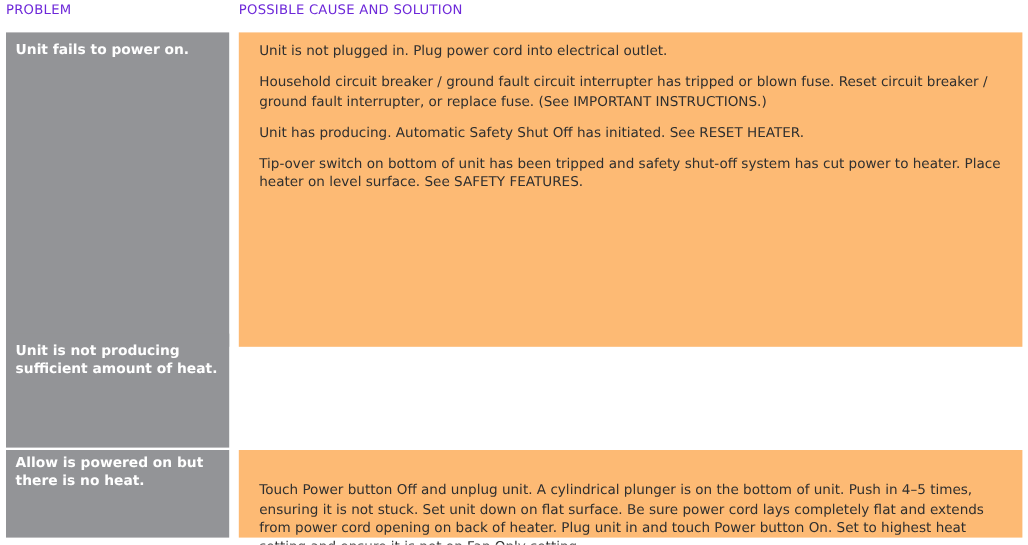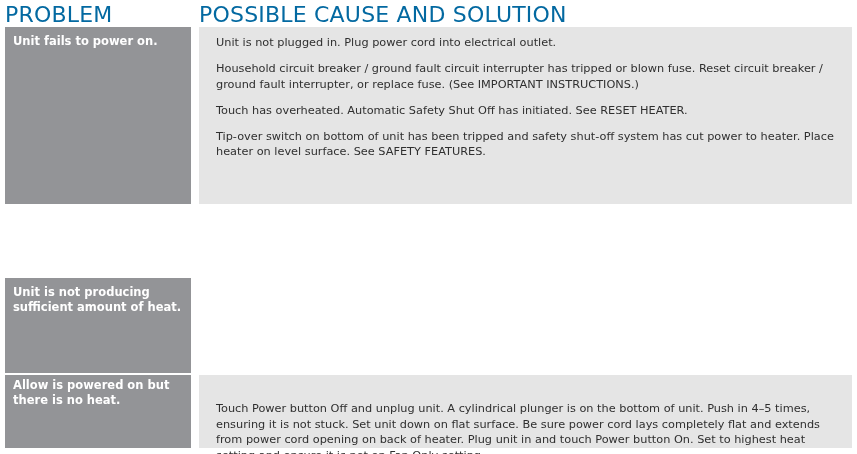--- a/index.html
+++ b/index.html
@@ -1,48 +1,48 @@
 <!DOCTYPE html>
 <html><head>
 <meta charset="utf-8">
 <style>
   html, body { margin: 0; padding: 0; background: #ffffff; }
   body { width: 857px; height: 454px; position: relative; overflow: hidden;
          font-family: "DejaVu Sans", sans-serif; color: #2a2a2a; }
-  .hdr { position: absolute; top: 2px; font-size: 22px; font-weight: normal; color: #0369a1; letter-spacing: 0.2px; }
+  .hdr { position: absolute; top: 2px; font-size: 11px; font-weight: normal; color: #6d28d9; letter-spacing: 0.2px; }
   .hdr-problem { left: 5px; }
   .hdr-solution { left: 199px; }
   .row { position: absolute; left: 5px; width: 847px; }
   .cell-p { position: absolute; left: 0; top: 0; bottom: 0; width: 186px; background: #939497; }
-  .cell-s { position: absolute; left: 194px; right: 0; top: 0; bottom: 0; background: #e5e5e5; }
+  .cell-s { position: absolute; left: 194px; right: 0; top: 0; bottom: 0; background: #fdba74; }
   .ptext { position: absolute; left: 8px; top: 7px; width: 172px; color: #ffffff; font-weight: bold;
            font-size: 11.5px; line-height: 15px; }
   .slist { position: absolute; left: 17px; top: 8px; right: 8px; margin: 0; padding: 0; list-style: none; }
   .slist li { font-size: 11.3px; line-height: 15.5px; color: #2f2f2f; margin: 0 0 10.5px 0; }
-  #row1 { top: 27px; height: 177px; }
+  #row1 { top: 27px; height: 262px; }
   #row2 { top: 278px; height: 95px; padding-left: 20px; }
   #row3 { top: 375px; height: 73px; }
   #row2 .slist li { margin-bottom: 9.5px; }
 </style>
 </head>
 <body>
 
 <div>
   <div class="hdr hdr-problem">PROBLEM</div>
   <div class="hdr hdr-solution">POSSIBLE CAUSE AND SOLUTION</div>
 
   <div class="row" id="row1">
     <div class="cell-p">
       <div class="ptext">Unit fails to power on.</div>
     </div>
     <div class="cell-s">
       <ul class="slist">
         <li>Unit is not plugged in. Plug power cord into electrical outlet.</li>
         <li>Household circuit breaker / ground fault circuit interrupter has tripped or blown fuse. Reset circuit breaker / ground fault interrupter, or replace fuse. (See IMPORTANT INSTRUCTIONS.)</li>
-        <li>Touch has overheated. Automatic Safety Shut Off has initiated. See RESET HEATER.</li>
+        <li>Unit has producing. Automatic Safety Shut Off has initiated. See RESET HEATER.</li>
         <li>Tip-over switch on bottom of unit has been tripped and safety shut-off system has cut power to heater. Place heater on level surface. See SAFETY FEATURES.</li>
       </ul>
     </div>
   </div>
 
   <div class="row" id="row2">
     <div class="cell-p">
       <div class="ptext">Unit is not producing sufficient amount of heat.</div>
     </div>
   </div>

